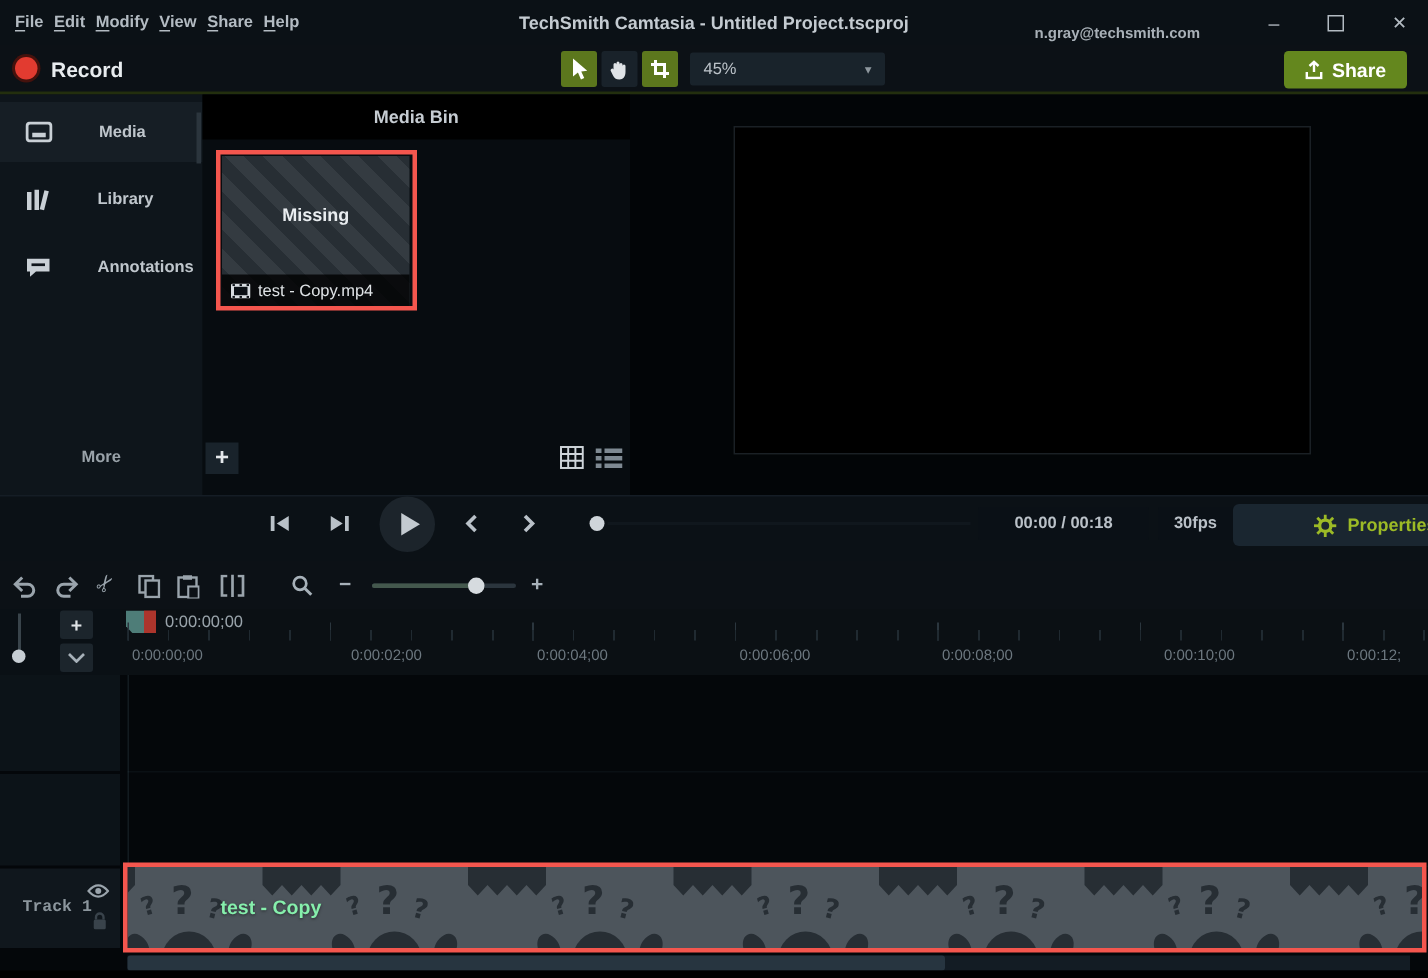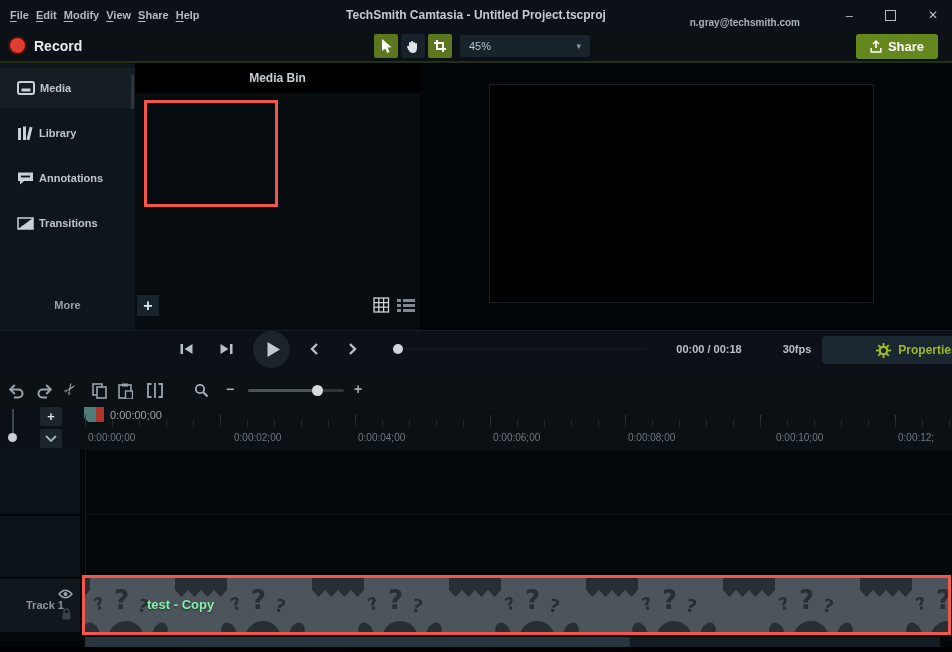--- a/index.html
+++ b/index.html
@@ -32,21 +32,21 @@
   .tool.dark{background:#19222a;}
   .zoomdd{left:460px;top:35px;width:130px;height:22px;background:#19232b;border-radius:2px;
           display:flex;align-items:center;justify-content:space-between;padding:0 9px;box-sizing:border-box;
           font-size:11px;color:#bcc3c9;}
   .sharebtn{right:14px;top:34px;width:82px;height:25px;background:#64871e;border-radius:3px;
             display:flex;align-items:center;justify-content:center;gap:6px;color:#fff;font-weight:bold;font-size:13px;}
   .accentline{left:0;top:61px;width:952px;height:2px;background:#232f0e;}
 
   
   .sidebar{left:0;top:63px;width:135px;height:267px;background:#0e151b;}
-  .srow{position:absolute;left:0;width:135px;height:40px;display:flex;align-items:center;gap:5px;padding-left:17px;box-sizing:border-box;}
+  .srow{position:absolute;left:0;width:135px;height:40px;display:flex;align-items:center;gap:31px;padding-left:17px;box-sizing:border-box;}
   .srow.sel{background:#161e25;}
   .slabel{font-size:11px;font-weight:bold;color:#bfc6cc;}
   .sscroll{position:absolute;right:1px;top:7px;width:3px;height:34px;background:#2b353d;}
   .more{position:absolute;left:0;top:228px;width:135px;height:28px;display:flex;align-items:center;justify-content:center;
         font-size:11px;font-weight:bold;color:#99a2a9;}
 
   
   .mediabin{left:135px;top:63px;width:285px;height:267px;background:#070c10;}
   .mb-head{position:absolute;left:0;top:0;width:285px;height:30px;background:#000;display:flex;align-items:center;justify-content:center;
            font-size:12px;font-weight:bold;color:#c6ccd2;}
@@ -99,21 +99,21 @@
   .tickminor{left:85px;top:420px;width:867px;height:7px;
              background:repeating-linear-gradient(90deg,#202a31 0 1px,transparent 1px 27px);}
   .tickmajor{left:85px;top:415px;width:867px;height:12px;
              background:repeating-linear-gradient(90deg,#2b363e 0 1px,transparent 1px 135px);}
   .rlabel{position:absolute;top:432px;font-size:10px;color:#6d7880;white-space:nowrap;}
 
   
   .tracksbase{left:0;top:450px;width:952px;height:202px;background:#04070a;}
   .trow{position:absolute;left:0;width:80px;background:#0c1318;}
   .trackhdr{left:0;top:579px;width:80px;height:53px;background:#10171d;}
-  .trackname{position:absolute;left:26px;top:20px;font-size:11px;font-weight:bold;color:#8c969d;}
+  .trackname{position:absolute;left:15px;top:20px;font-size:11px;font-weight:bold;color:#8c969d;font-family:Liberation Mono, monospace;}
   .hline{position:absolute;left:85px;width:867px;height:1px;background:#0a1014;}
   .phline{left:85px;top:450px;width:1px;height:128px;background:rgba(110,150,160,.15);}
   .clip{left:85px;top:578px;width:864px;height:54px;background:#4d555c;overflow:hidden;}
   .cliplabel{position:absolute;left:14px;top:19px;font-size:13px;font-weight:bold;color:#86efac;text-shadow:0 1px 2px rgba(0,0,0,.5);padding-left:48px;}
   .clipframe{left:82px;top:575px;width:869px;height:60px;}
 
   
   .hscrolltrack{left:85px;top:637px;width:855px;height:10px;background:#131c24;}
   .hscrollthumb{left:85px;top:637px;width:545px;height:10px;background:#273540;border-radius:2px;}
   .bottomstrip{left:0;top:647px;width:952px;height:5px;background:#000;}
@@ -195,32 +195,43 @@
       <span class="slabel">Annotations</span>
     </div>
     <div class="srow" style="top:50px;">
       <svg width="17" height="15" viewBox="0 0 17 15">
           <rect x="1" y="2" width="3" height="12" fill="#c9d0d6"></rect>
           <rect x="6" y="0.5" width="3" height="13.5" fill="#c9d0d6"></rect>
           <rect x="11" y="1" width="3" height="13" fill="#c9d0d6" transform="rotate(14 12.5 7.5)"></rect>
         </svg>
       <span class="slabel">Library</span>
     </div>
-    <div class="srow" style="top:140px;">
-      <svg width="17" height="13" viewBox="0 0 17 13">
-          <rect x="1" y="1" width="15" height="11" fill="none" stroke="#c9d0d6" stroke-width="1.5"></rect>
-          <path d="M16,1 L16,12 L1,12 Z" fill="#c9d0d6"></path>
-        </svg>
-      <span class="slabel">Transitions</span>
-    </div>
     <div class="more">More</div>
   </div>
 
   <div class="abs mediabin">
     <div class="mb-head">Media Bin</div>
+    <div class="thumb">
+      <div class="missing">Missing</div>
+      <div class="thumbname">
+        <svg width="13" height="10" viewBox="0 0 13 10">
+            <rect x="0" y="0" width="13" height="10" rx="1" fill="#d7dce0"></rect>
+            <rect x="2" y="2.2" width="9" height="5.6" fill="#0a0f14"></rect>
+            <g fill="#0a0f14">
+              <rect x="1" y="0.4" width="1.6" height="1.3"></rect>
+              <rect x="5.7" y="0.4" width="1.6" height="1.3"></rect>
+              <rect x="10.4" y="0.4" width="1.6" height="1.3"></rect>
+              <rect x="1" y="8.3" width="1.6" height="1.3"></rect>
+              <rect x="5.7" y="8.3" width="1.6" height="1.3"></rect>
+              <rect x="10.4" y="8.3" width="1.6" height="1.3"></rect>
+            </g>
+          </svg>
+        <span>test - Copy.mp4</span>
+      </div>
+    </div>
     <div class="abs redframe" style="left:9px;top:37px;width:134px;height:107px;"></div>
     <div class="mb-add">+</div>
     <div class="viewicons">
       <svg width="17" height="16" viewBox="0 0 17 16">
           <g stroke="#cfd5da" stroke-width="1.3" fill="none">
             <rect x="1" y="1" width="14.5" height="14"></rect>
             <path d="M1,5.6 H15.5 M1,10.2 H15.5 M5.8,1 V15 M10.6,1 V15"></path>
           </g>
         </svg>
       <svg width="18" height="15" viewBox="0 0 18 15">

